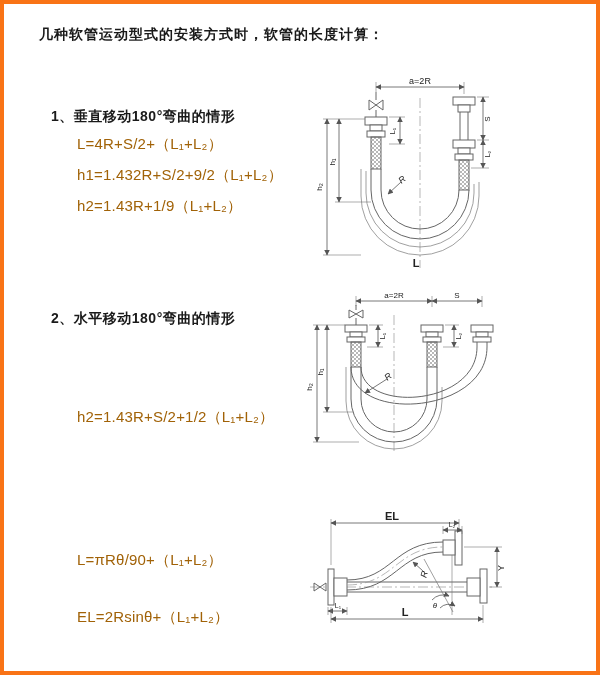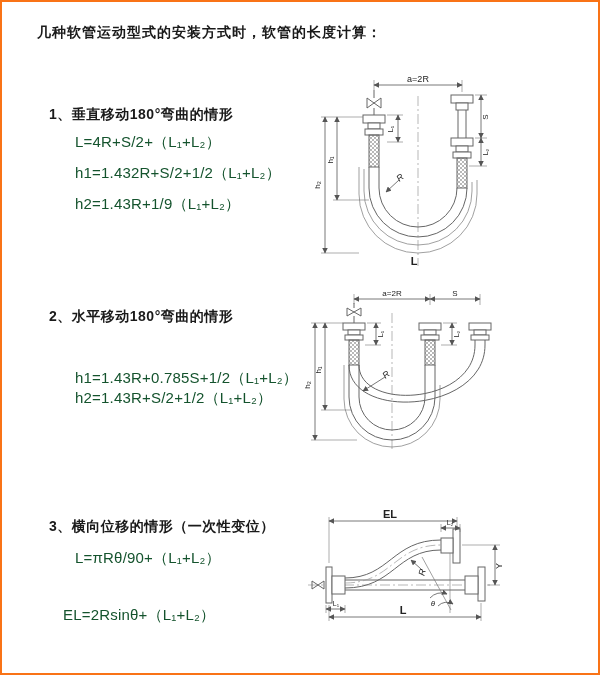--- a/index.html
+++ b/index.html
@@ -1,53 +1,51 @@
 <!DOCTYPE html>
 <html><head>
 <meta charset="utf-8">
 <style>
   html,body{margin:0;padding:0;background:#f2f2f2;}
   #page{
     position:relative;width:600px;height:675px;background:#ffffff;
-    border:2px solid #f97316;box-sizing:border-box;overflow:hidden;
+    border:4px solid #f97316;box-sizing:border-box;overflow:hidden;
     font-family:"Liberation Sans","DejaVu Sans",sans-serif;color:#1a1a1a;
   }
   .title{position:absolute;left:35px;top:22px;font-size:14px;font-weight:700;letter-spacing:1px;}
   .heading{position:absolute;font-size:14px;font-weight:700;letter-spacing:.5px;}
-  .formula{position:absolute;font-size:15px;color:#14532d;letter-spacing:.2px;}
+  .formula{position:absolute;font-size:15px;color:#a16207;letter-spacing:.2px;}
   .dgm{position:absolute;}
   svg text{font-family:"Liberation Sans","DejaVu Sans",sans-serif;fill:#222;}
   .t7{font-size:7px}.t8{font-size:8px}.t9{font-size:9px}.t11{font-size:11px;font-weight:600}
   .ital{font-style:italic}
   .draw{stroke:#666;stroke-width:1;fill:none}
   .fit{stroke:#666;stroke-width:1;fill:#fff}
   .dim{stroke:#555;stroke-width:.8;fill:none}
   .ext{stroke:#777;stroke-width:.6;fill:none}
   .cl{stroke:#999;stroke-width:.7;stroke-dasharray:10 3 2 3;fill:none}
   .thin{stroke:#777;stroke-width:.7;fill:none}
 </style>
 </head>
 <body>
 
 <div id="page">
 
   <div class="title">几种软管运动型式的安装方式时，软管的长度计算：</div>
 
   <div class="heading" style="left:47px;top:104px">1、垂直移动180°弯曲的情形</div>
   <div class="formula" style="left:73px;top:131px">L=4R+S/2+（L₁+L₂）</div>
-  <div class="formula" style="left:73px;top:162px">h1=1.432R+S/2+1/2（L₁+L₂）</div>
+  <div class="formula" style="left:73px;top:162px">h1=1.432R+S/2+9/2（L₁+L₂）</div>
   <div class="formula" style="left:73px;top:193px">h2=1.43R+1/9（L₁+L₂）</div>
 
   <div class="heading" style="left:47px;top:306px">2、水平移动180°弯曲的情形</div>
-  <div class="formula" style="left:73px;top:367px">h1=1.43R+0.785S+1/2（L₁+L₂）</div>
-  <div class="formula" style="left:73px;top:387px">h2=1.43R+S/2+1/2（L₁+L₂）</div>
-
-  <div class="heading" style="left:47px;top:516px">3、横向位移的情形（一次性变位）</div>
+  <div class="formula" style="left:73px;top:404px">h2=1.43R+S/2+1/2（L₁+L₂）</div>
+
   <div class="formula" style="left:73px;top:547px">L=πRθ/90+（L₁+L₂）</div>
-  <div class="formula" style="left:61px;top:604px">EL=2Rsinθ+（L₁+L₂）</div>
+  <div class="formula" style="left:73px;top:604px">EL=2Rsinθ+（L₁+L₂）</div>
 
   <svg class="dgm" style="left:305px;top:68px" width="280" height="200" viewBox="0 0 280 200">
     <defs>
       <marker id="ar1" viewBox="0 0 10 10" refX="9" refY="5" markerWidth="7" markerHeight="7" orient="auto-start-reverse">
         <path d="M0,0 L10,5 L0,10 z" fill="#555"></path>
       </marker>
       <pattern id="hp1" width="4" height="4" patternUnits="userSpaceOnUse">
         <path d="M0,0 L4,4 M4,0 L0,4" stroke="#888" stroke-width="0.6"></path>
       </pattern>
     </defs>

